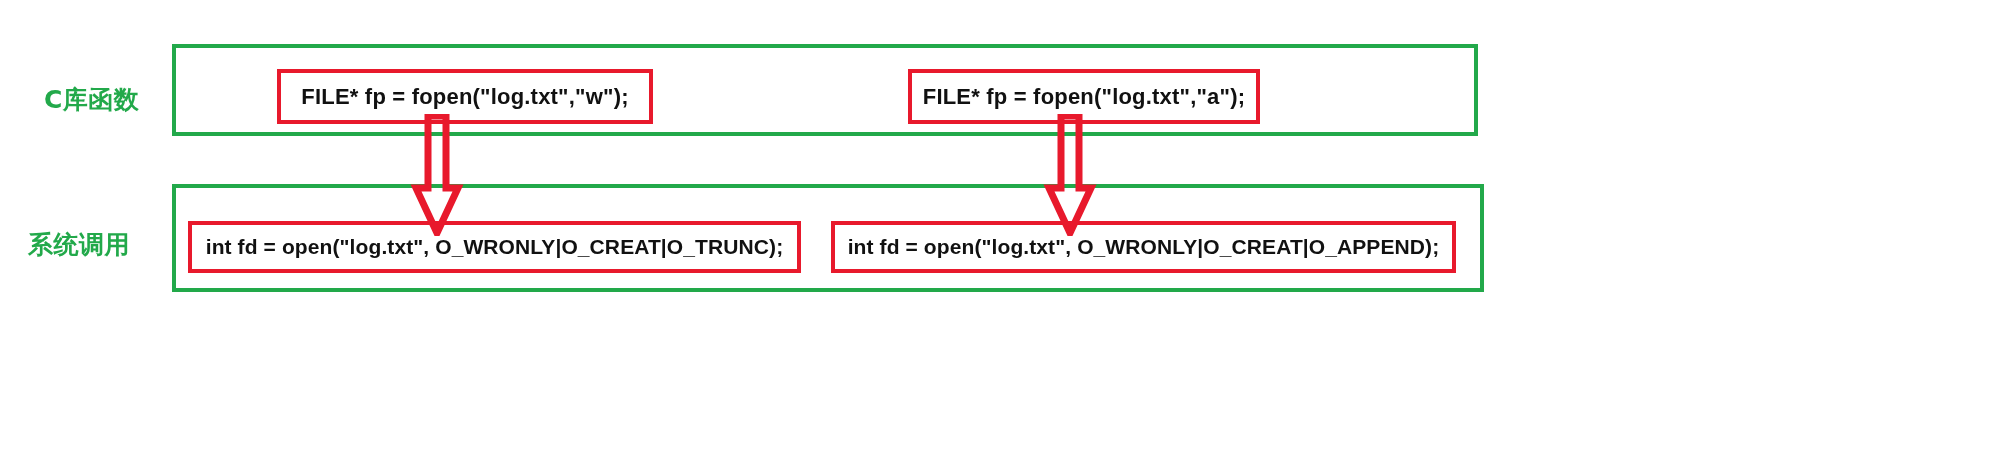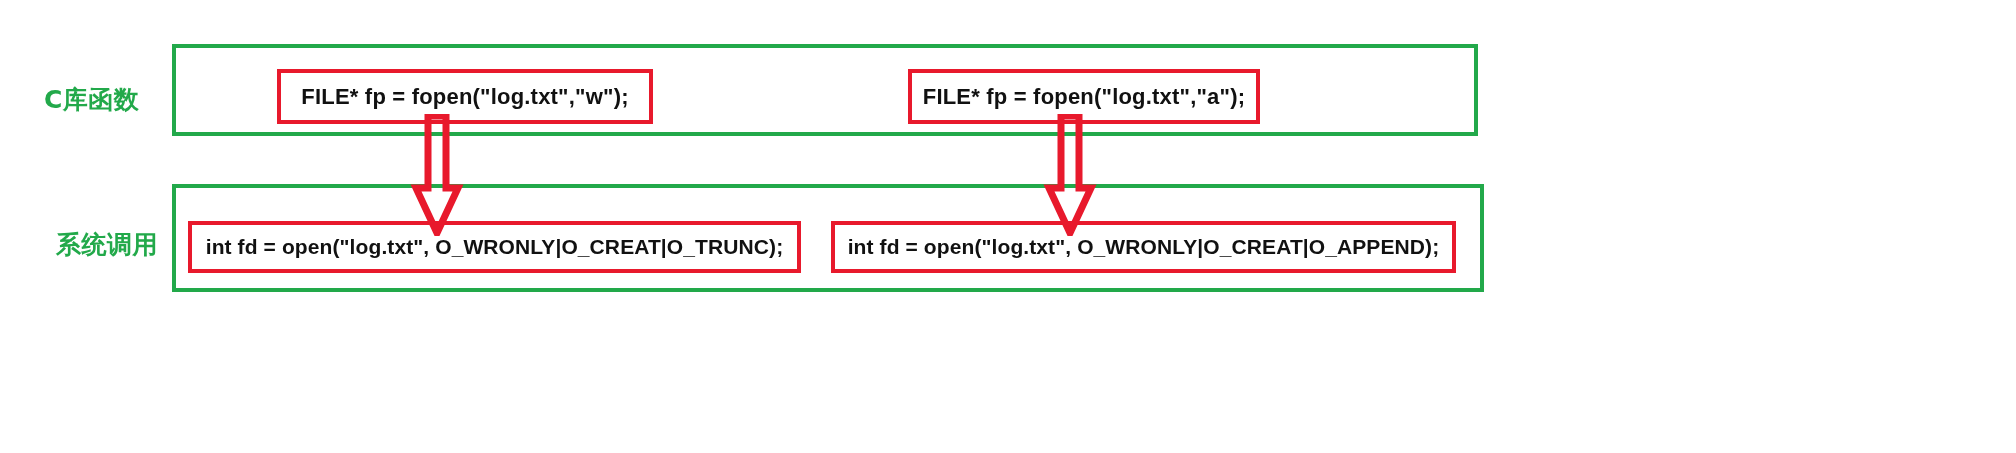--- a/index.html
+++ b/index.html
@@ -22,21 +22,21 @@
   .row-label {
     position: absolute;
     color: #22A94A;
     font-weight: bold;
     font-size: 25px;
     letter-spacing: 0.5px;
     white-space: nowrap;
     font-family: "DejaVu Sans", "Liberation Sans", sans-serif;
   }
   #label-c-lib   { left: 44px; top: 83px; }
-  #label-syscall { left: 56px; top: 228px; }
+  #label-syscall { left: 28px; top: 228px; }
 
   
   .green-band {
     position: absolute;
     border: 4px solid #22A94A;
     background: transparent;
     box-sizing: border-box;
   }
   #band-c-lib   { left: 172px; top: 44px;  width: 1306px; height: 92px; }
   #band-syscall { left: 172px; top: 184px; width: 1312px; height: 108px; }

